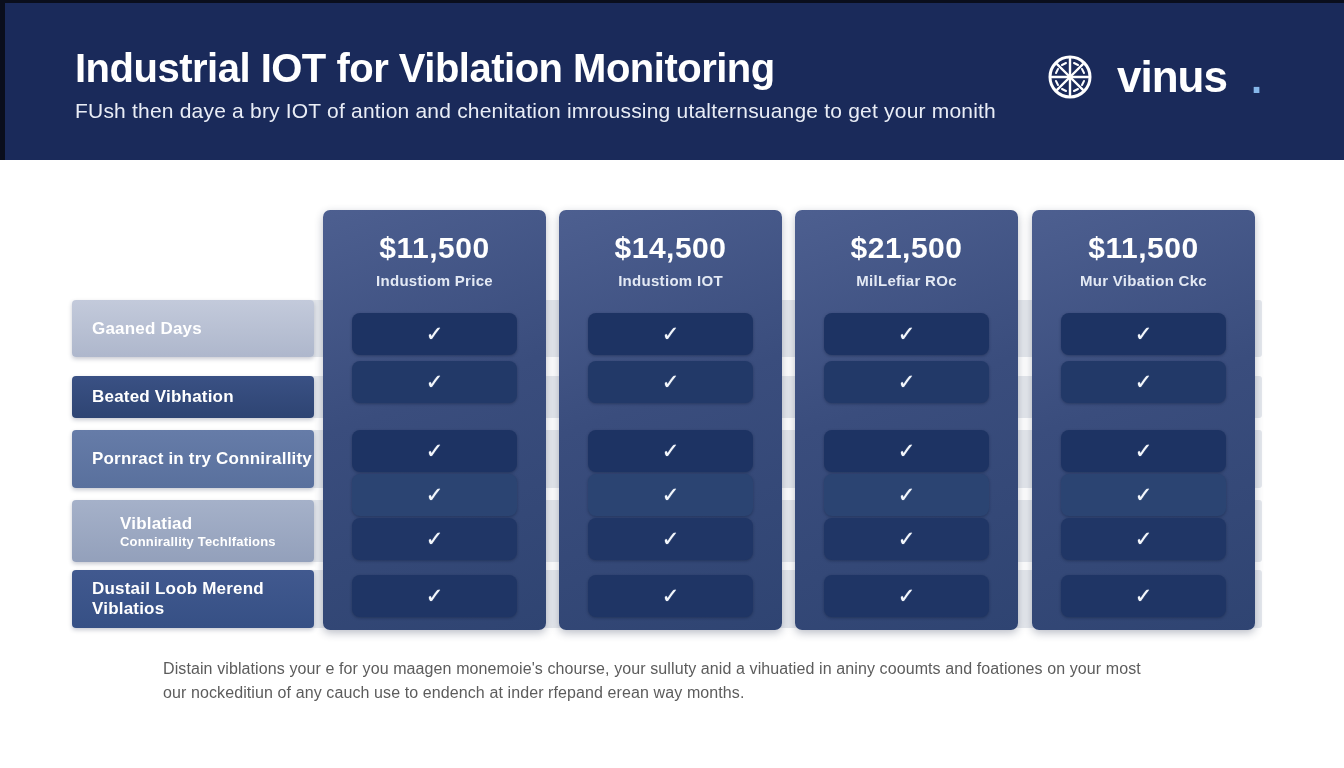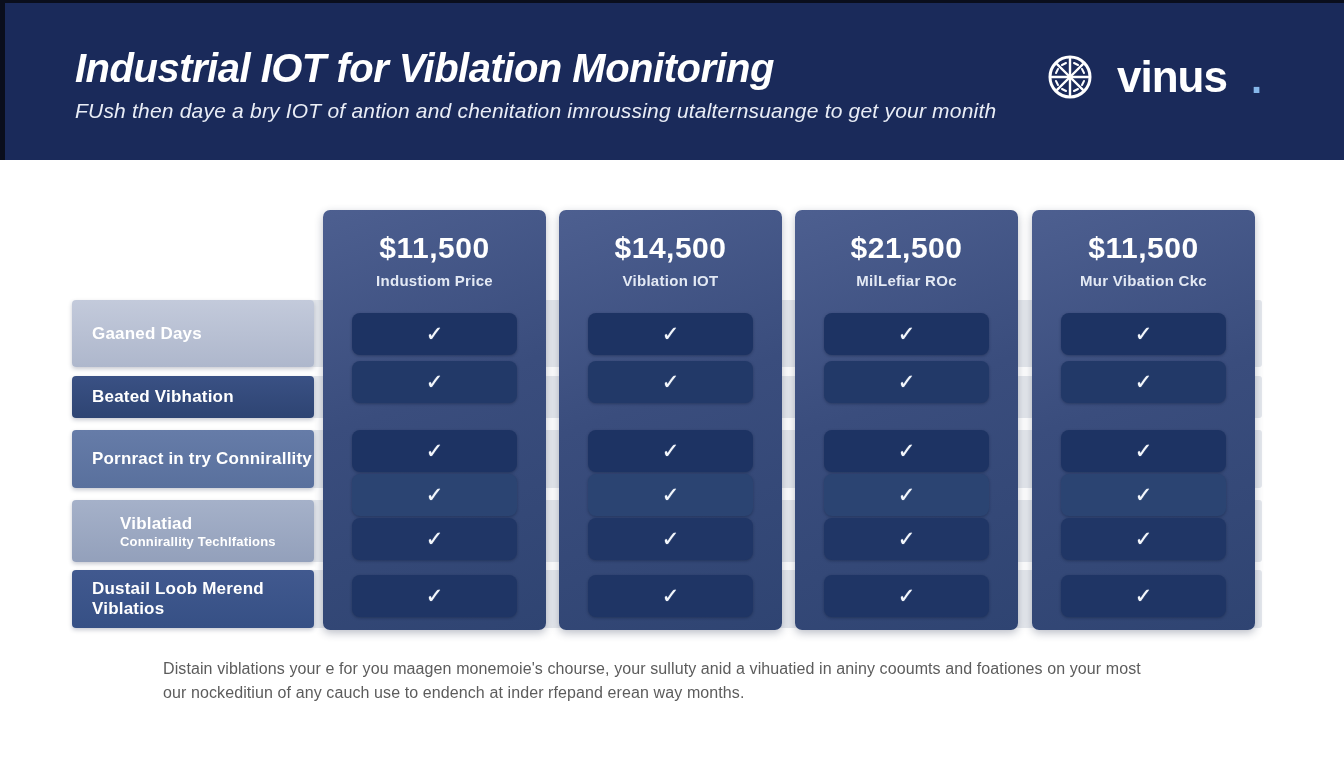--- a/index.html
+++ b/index.html
@@ -7,21 +7,21 @@
     width:1344px; height:768px; position:relative; overflow:hidden;
     font-family:"Liberation Sans", sans-serif;
   }
 
   
   .header {
     position:absolute; top:0; left:0; width:1344px; height:160px;
     background:#1a2a5a;
     box-shadow: inset 5px 3px 0 #0a0e1c;
   }
-  .header-text { position:absolute; left:75px; top:46px;font-style:italic; }
+  .header-text { position:absolute; left:75px; top:46px; }
   .page-title {
     margin:0; color:#ffffff; font-size:40px; font-weight:bold;
     letter-spacing:-0.5px; line-height:1.1;
   }
   .page-subtitle {
     margin:9px 0 13px 0; color:#e9edf6; font-size:21px; font-weight:400;
     letter-spacing:0.2px;
   }
   .brand {
     position:absolute; right:82px; top:52px;
@@ -42,21 +42,21 @@
     position:absolute; left:300px; width:962px; background:#e5e8ed;
     border-radius:3px; z-index:0;
   }
   .feature-label {
     position:absolute; left:72px; width:242px; z-index:2;
     border-radius:4px; display:flex; flex-direction:column; justify-content:center;
     padding-left:20px; box-sizing:border-box;
     color:#ffffff; font-size:17px; font-weight:bold; letter-spacing:0.2px;
     box-shadow:0 2px 4px rgba(30,40,70,0.25);
   }
-  .rowpos1 { top:300px; height:67px; }
+  .rowpos1 { top:300px; height:57px; }
   .rowpos2 { top:364px; height:42px;margin-top:12px; }
   .rowpos3 { top:430px; height:58px; }
   .rowpos4 { top:500px; height:62px; }
   .rowpos5 { top:570px; height:58px; }
   .label-0 { background:linear-gradient(180deg,#c3cadb,#aeb7cc); }
   .label-1 { background:linear-gradient(180deg,#3a5184,#2e4473); }
   .label-2 { background:linear-gradient(180deg,#667ca8,#59709d); }
   .label-3 { background:linear-gradient(180deg,#a5b1c9,#93a0bb);padding-left:48px; }
   .label-4 { background:linear-gradient(180deg,#41598f,#365085); }
   .feature-label .l2 { font-size:13px; }
@@ -187,21 +187,21 @@
     <div class="pill pr5">
         <span class="check">✓</span>
       </div>
     <div class="pill pr6">
         <span class="check">✓</span>
       </div>
   </section>
 
   <section class="plan plan-1">
     <div class="plan-price">$14,500</div>
-    <div class="plan-name">Viblation IOT</div>
+    <div class="plan-name">Industiom IOT</div>
     <div class="pill pr1">
         <span class="check">✓</span>
       </div>
     <div class="pill pr2">
         <span class="check">✓</span>
       </div>
     <div class="pill pr3">
         <span class="check">✓</span>
       </div>
     <div class="pill pr4">

